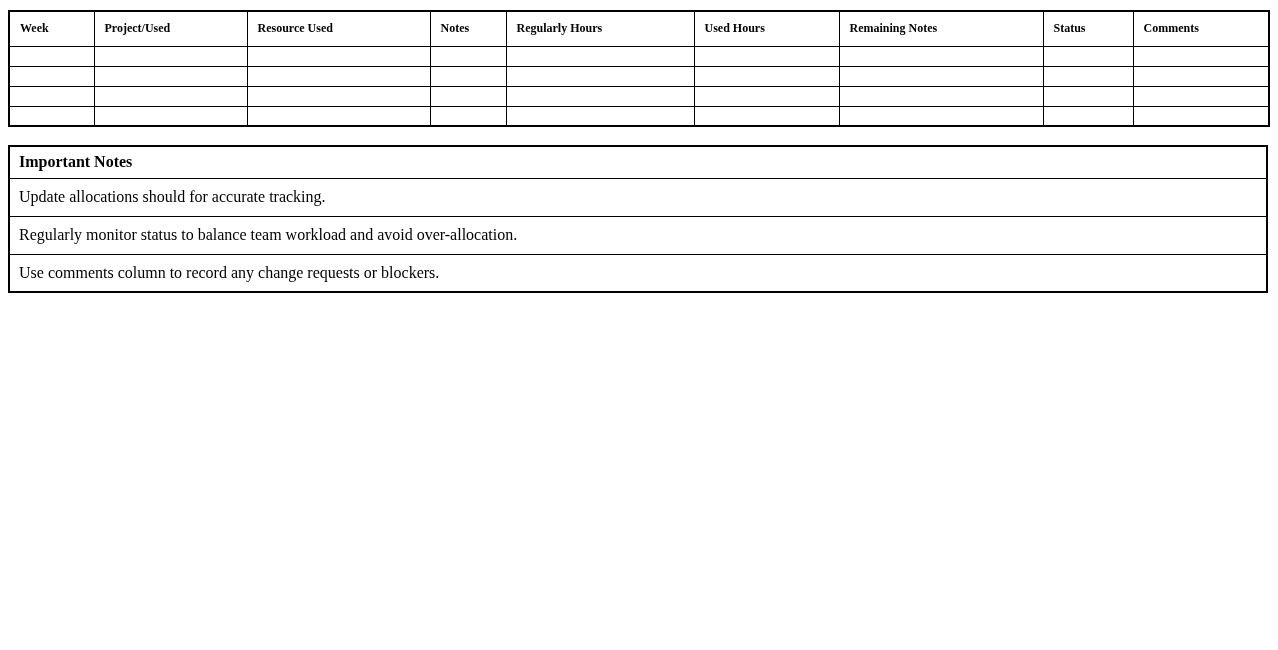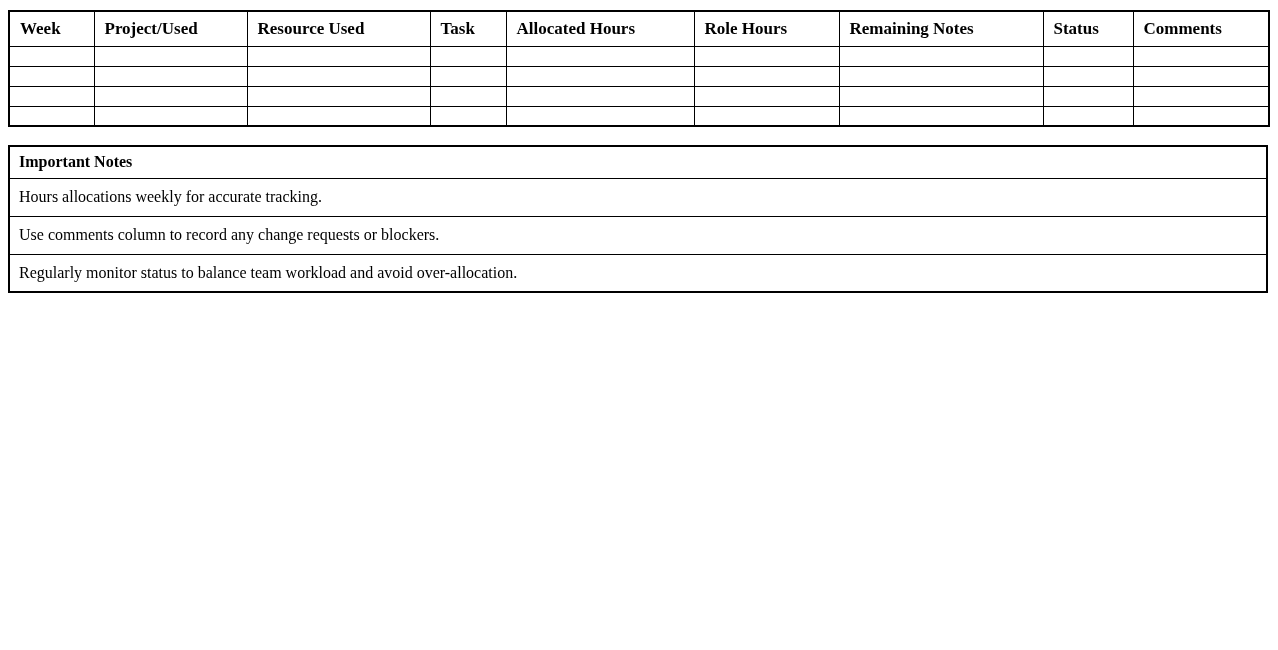--- a/index.html
+++ b/index.html
@@ -22,21 +22,21 @@
     border: 2px solid #000000;
   }
   th, td {
     border: 1px solid #000000;
     overflow: hidden;
     white-space: nowrap;
   }
   
   .alloc th {
     height: 35px;
-    font-size: 17px;
+    font-size: 12px;
     font-weight: bold;
     text-align: left;
     vertical-align: middle;
     padding: 0 4px 0 10px;
   }
   .alloc td.empty-cell {
     height: 20px;
     padding: 0;
   }
   
@@ -85,23 +85,23 @@
       <col class="col-used">
       <col class="col-remaining">
       <col class="col-status">
       <col class="col-comments">
     </colgroup>
     <thead>
       <tr>
         <th>Week</th>
         <th>Project/Used</th>
         <th>Resource Used</th>
-        <th>Task</th>
-        <th>Allocated Hours</th>
-        <th>Role Hours</th>
+        <th>Notes</th>
+        <th>Regularly Hours</th>
+        <th>Used Hours</th>
         <th>Remaining Notes</th>
         <th>Status</th>
         <th>Comments</th>
       </tr>
     </thead>
     <tbody>
       <tr>
         <td class="empty-cell"></td>
         <td class="empty-cell"></td>
         <td class="empty-cell"></td>
@@ -149,24 +149,24 @@
   </table>
 
   <table class="notes">
     <thead>
       <tr>
         <th>Important Notes</th>
       </tr>
     </thead>
     <tbody>
       <tr>
-        <td>Hours allocations weekly for accurate tracking.</td>
+        <td>Update allocations should for accurate tracking.</td>
+      </tr>
+      <tr>
+        <td>Regularly monitor status to balance team workload and avoid over-allocation.</td>
       </tr>
       <tr>
         <td>Use comments column to record any change requests or blockers.</td>
-      </tr>
-      <tr>
-        <td>Regularly monitor status to balance team workload and avoid over-allocation.</td>
       </tr>
     </tbody>
   </table>
 
 </div>
 
 </body></html>

